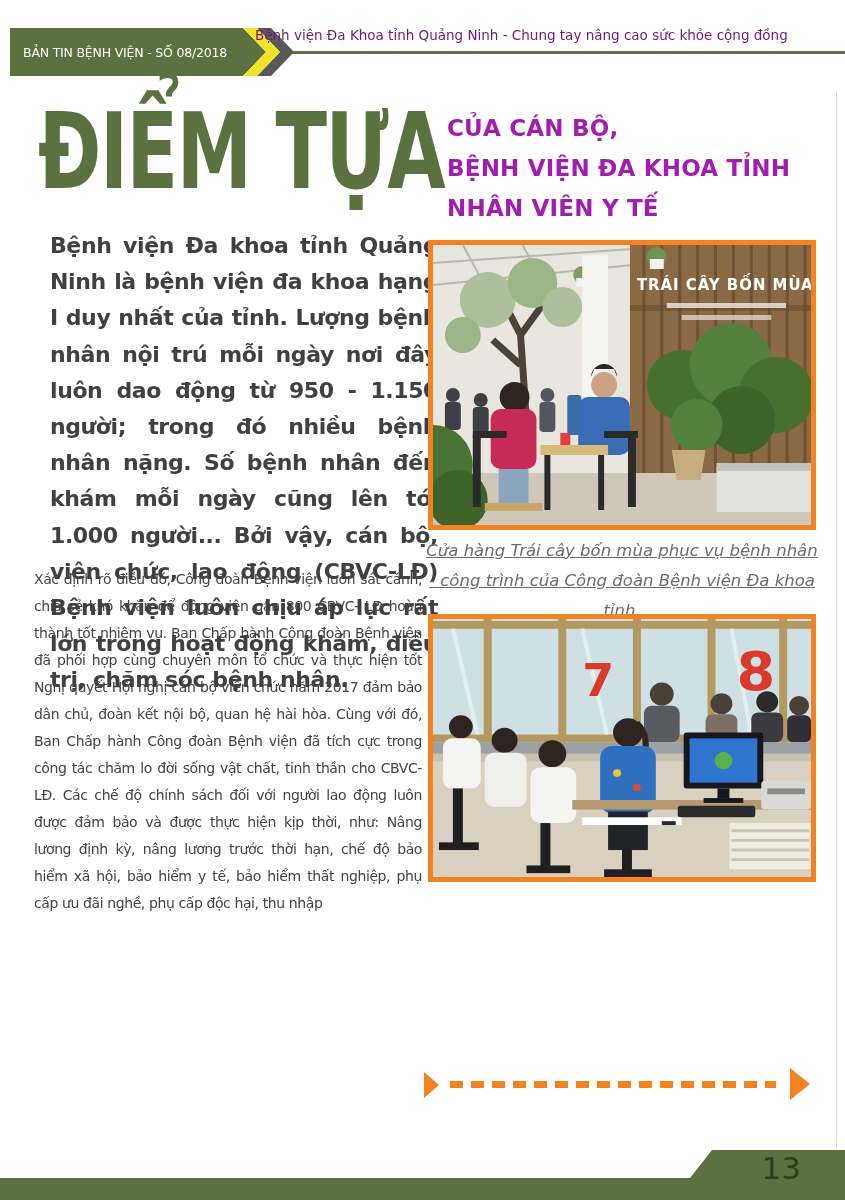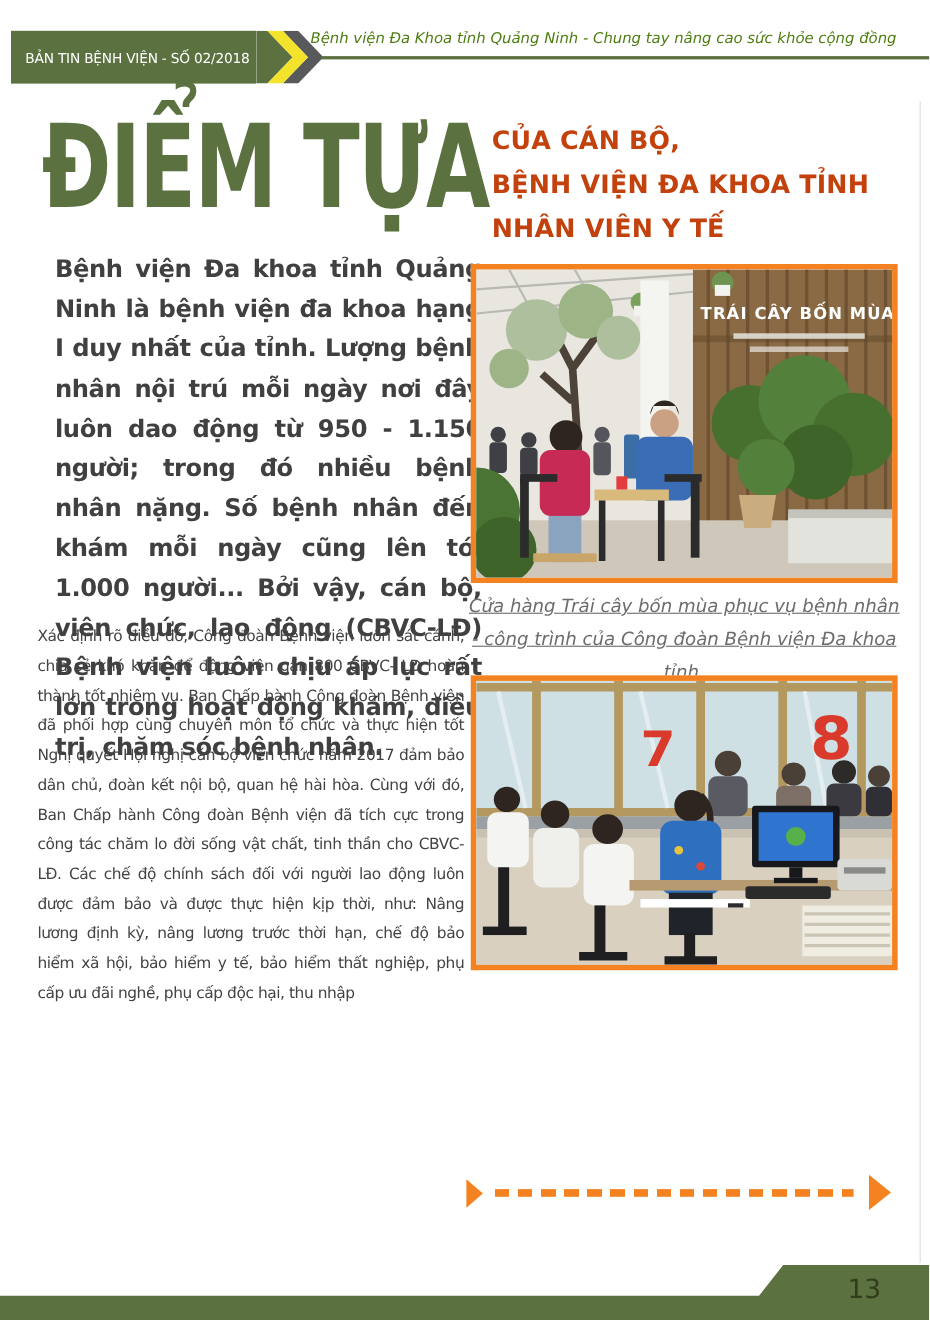--- a/index.html
+++ b/index.html
@@ -5,28 +5,28 @@
   html,body{margin:0;padding:0;background:#ffffff;}
   .page{position:relative;width:845px;height:1200px;background:#ffffff;overflow:hidden;
         font-family:"DejaVu Sans","Liberation Sans",sans-serif;}
 
   
   .header-bar{position:absolute;left:10px;top:28px;width:223px;height:48px;background:#5c7140;
               display:flex;align-items:center;}
   .header-bar span{color:#ffffff;font-size:12.5px;letter-spacing:-0.2px;padding-left:13px;white-space:nowrap;}
   .header-chevrons{position:absolute;left:233px;top:28px;}
   .header-rule{position:absolute;left:292px;top:51px;width:553px;height:3px;background:#5c7140;}
-  .header-tagline{position:absolute;right:30px;top:27px;width:560px;text-align:right;
-                  font-style:italic;color:#4d7c0f;font-size:13.5px;}
+  .header-tagline{position:absolute;right:30px;top:27px;width:560px;
+                  color:#701a75;font-size:13.5px;}
 
   
   .article-title{position:absolute;left:38px;top:98px;font-size:105px;line-height:108px;
                  font-weight:bold;color:#5c7140;letter-spacing:-2px;white-space:nowrap;
                  transform:scaleX(0.72);transform-origin:left top;}
-  .article-subtitle{position:absolute;left:447px;top:108px;color:#c2410c;font-weight:bold;
+  .article-subtitle{position:absolute;left:447px;top:108px;color:#a21caf;font-weight:bold;
                     font-size:23px;line-height:40px;letter-spacing:0.2px;}
 
   
   .lead-paragraph{position:absolute;left:50px;top:228px;width:388px;
                   font-weight:bold;color:#404040;font-size:22px;line-height:36.2px;
                   text-align:justify;letter-spacing:-0.4px;}
   .body-paragraph{position:absolute;left:34px;top:566px;width:388px;
                   color:#434343;font-size:14px;line-height:27px;
                   text-align:justify;letter-spacing:-0.4px;}
   .inline-arrow-icon{position:absolute;left:424px;top:1072px;width:0;height:0;
@@ -47,29 +47,29 @@
   
   .dashed-arrow-line{position:absolute;left:450px;top:1081px;width:326px;height:7px;
      background:repeating-linear-gradient(90deg,#f58220 0 13px,rgba(0,0,0,0) 13px 21px);}
   .arrow-right-icon{position:absolute;left:790px;top:1068px;width:0;height:0;
      border-top:16px solid transparent;border-bottom:16px solid transparent;
      border-left:20px solid #f58220;}
 
   
   .right-edge-divider{position:absolute;left:836px;top:92px;width:1px;height:1056px;background:#dcdcdc;}
   .footer-band{position:absolute;left:0;bottom:0;width:845px;height:50px;}
-  .page-number{position:absolute;right:44px;bottom:14px;color:#313d1c;font-size:24px;}
+  .page-number{position:absolute;right:44px;bottom:14px;color:#313d1c;font-size:31px;}
 </style>
 </head>
 <body>
 
 <div class="page">
 
   <div class="header-bar">
-    <span>BẢN TIN BỆNH VIỆN - SỐ 02/2018</span>
+    <span>BẢN TIN BỆNH VIỆN - SỐ 08/2018</span>
   </div>
   <svg class="header-chevrons" width="64" height="48" viewBox="0 0 64 48">
     <polygon points="0,0 10,0 33,24 10,48 0,48" fill="#5c7140"></polygon>
     <polygon points="24,0 38,0 61,24 38,48 24,48 47,24" fill="#58595b"></polygon>
     <polygon points="10,0 24,0 47,24 24,48 10,48 33,24" fill="#f3e32a"></polygon>
   </svg>
   <div class="header-rule"></div>
   <div class="header-tagline">Bệnh viện Đa Khoa tỉnh Quảng Ninh - Chung tay nâng cao sức khỏe cộng đồng</div>
 
   <div class="article-title">ĐIỂM TỰA</div>

